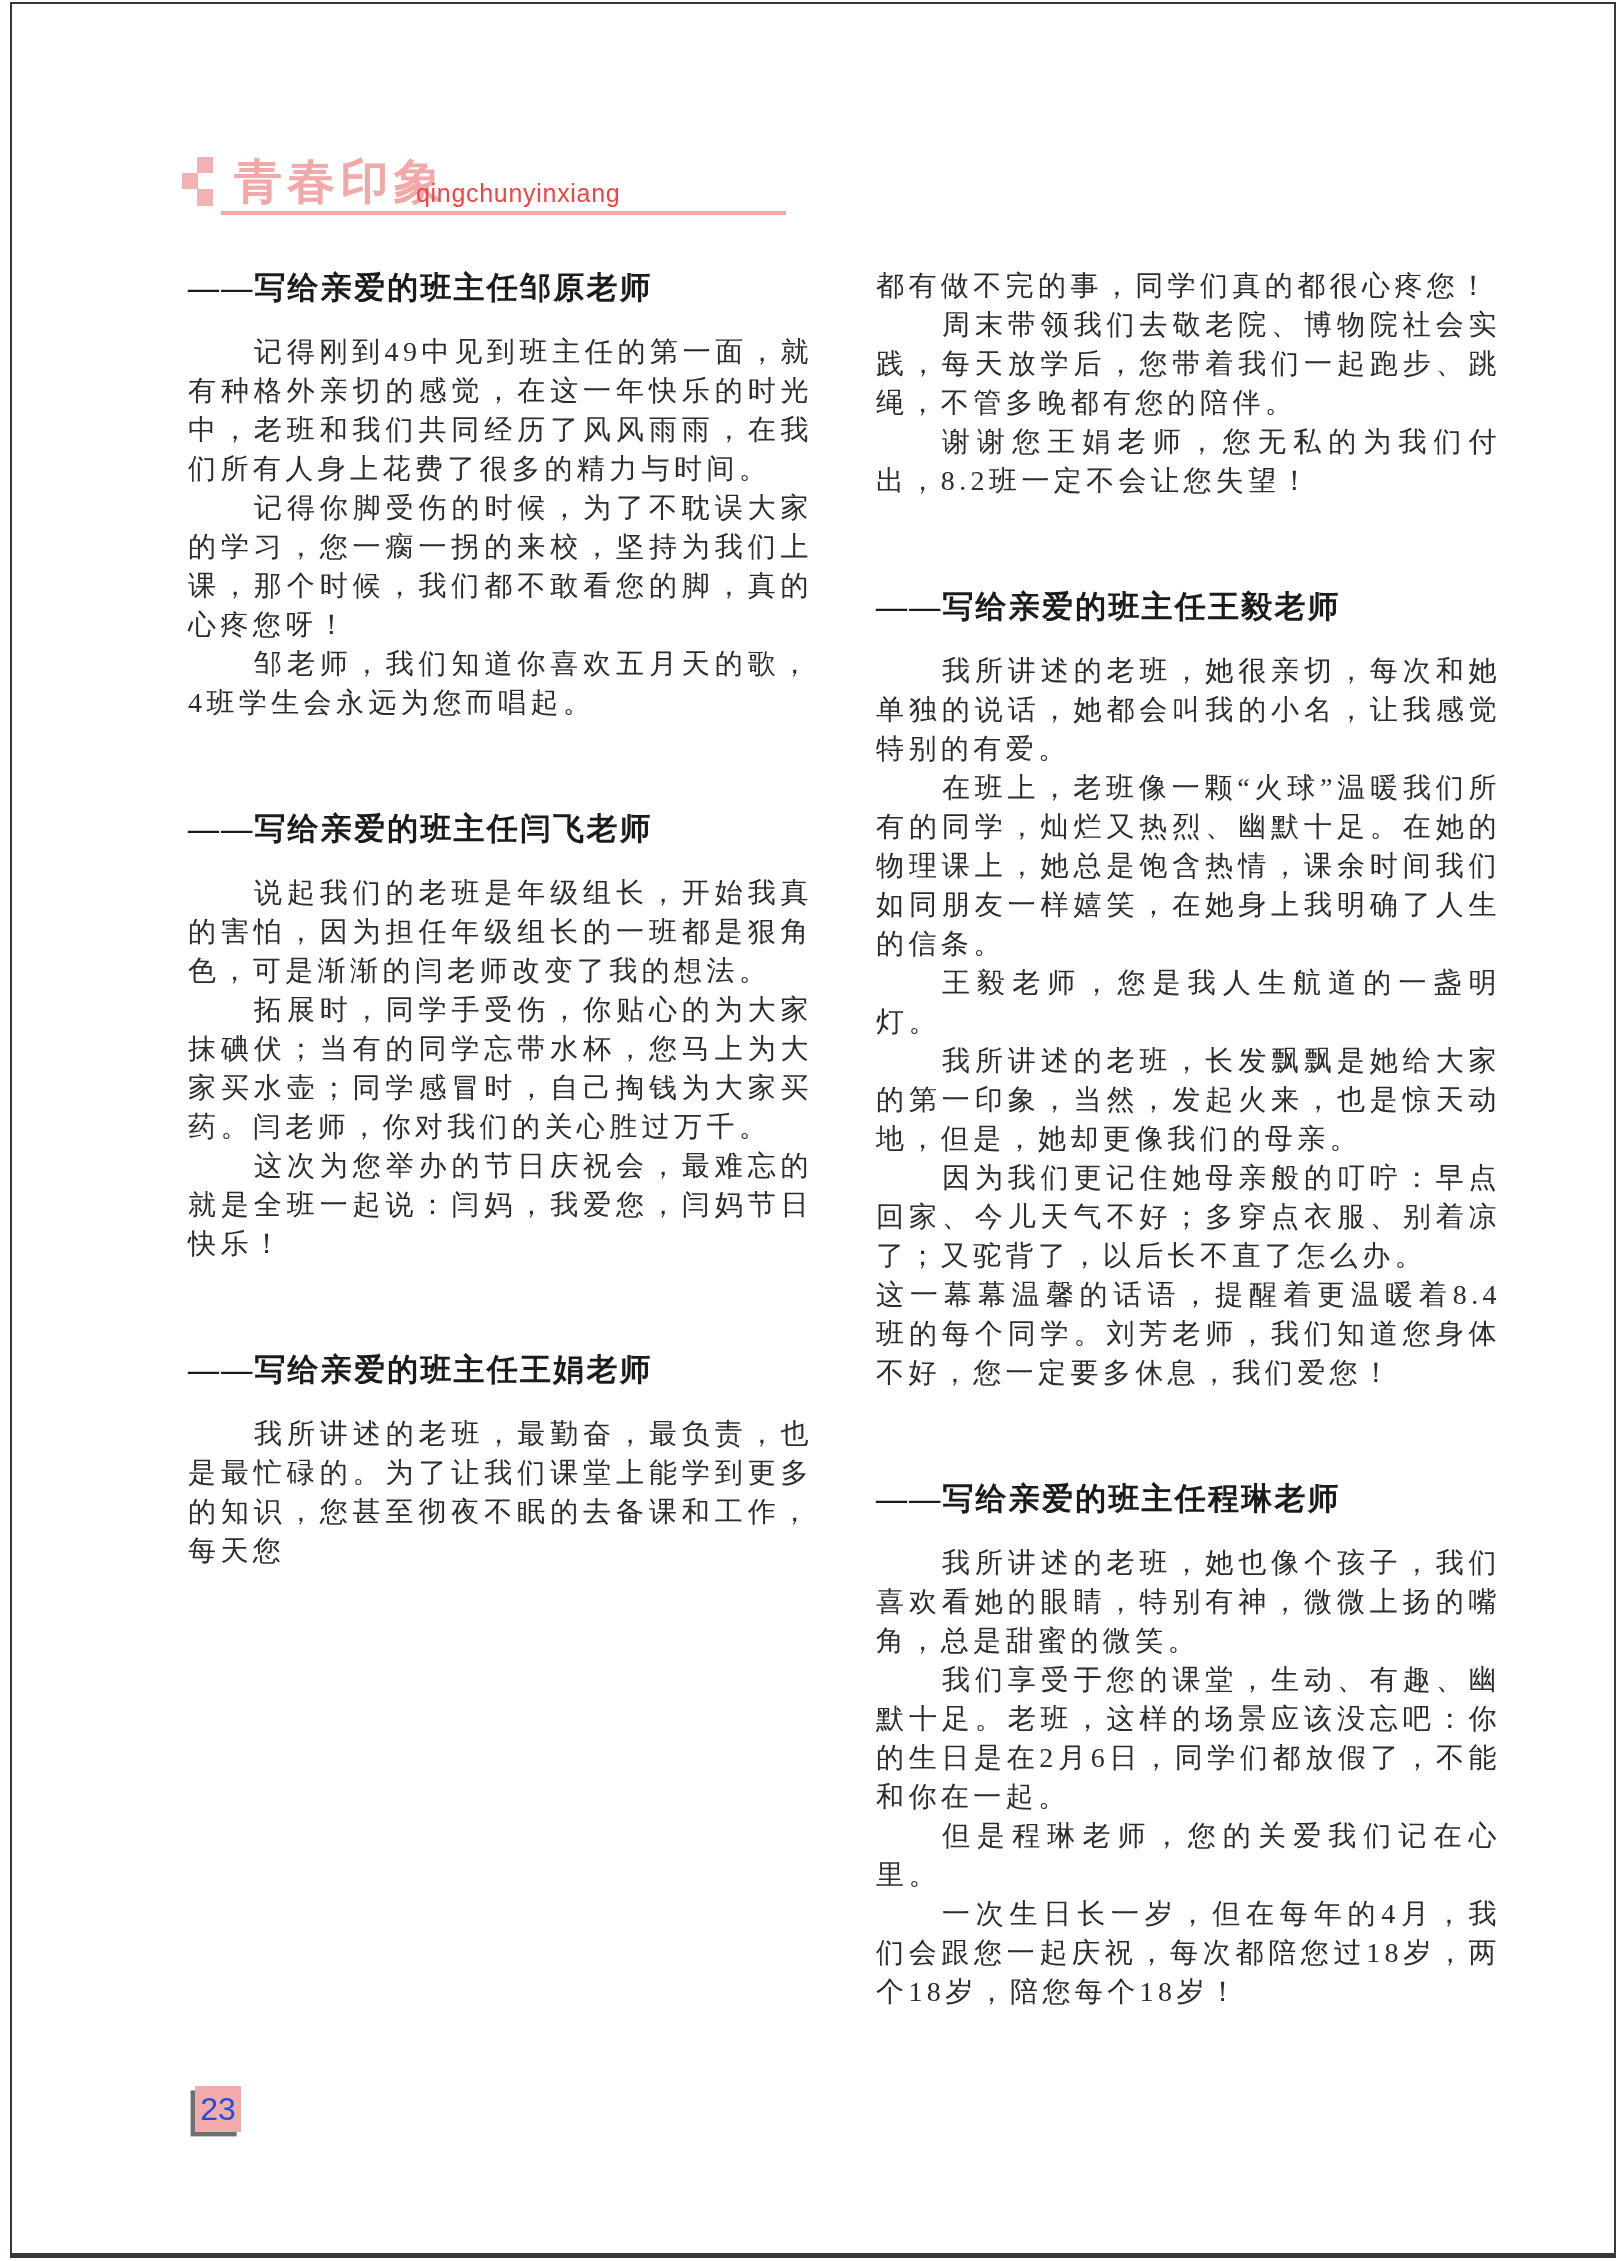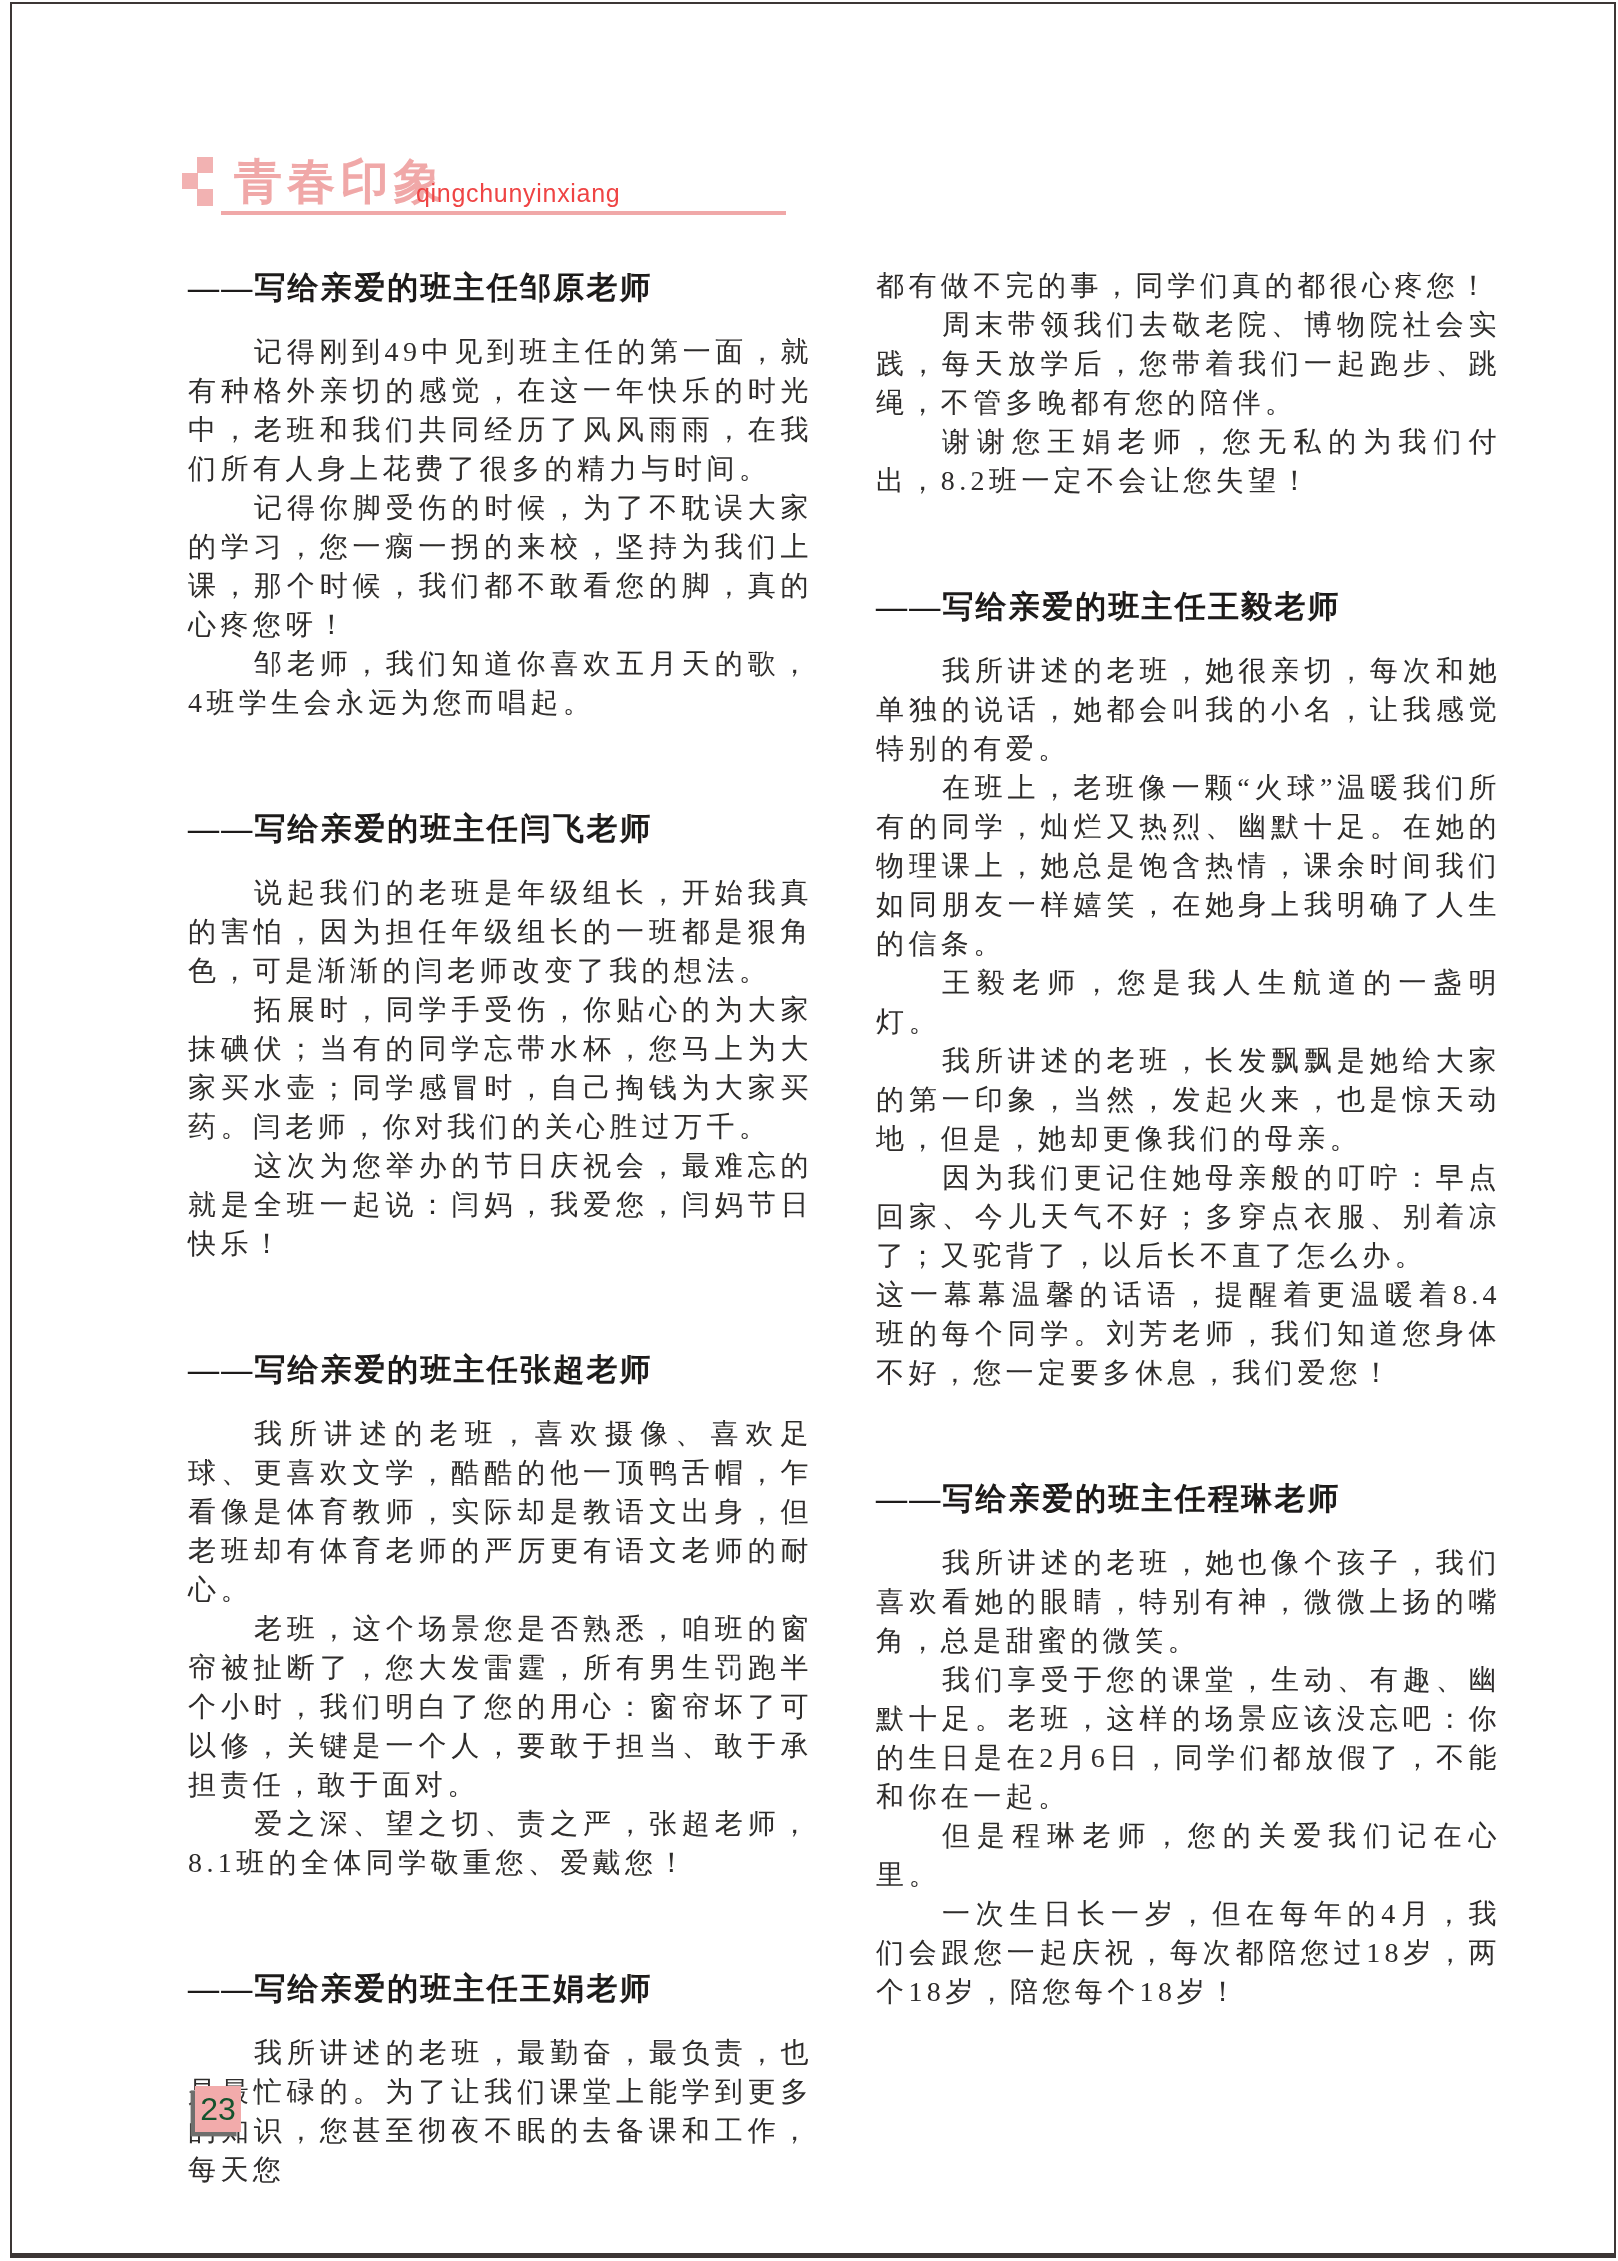--- a/index.html
+++ b/index.html
@@ -64,21 +64,21 @@
   .body-par.no-indent { text-indent: 0; }
   .col-right .continuation .body-par:first-child { margin-top: 16px; }
   
   .page-badge {
     position: absolute; left: 195px; top: 2086px;
     width: 46px; height: 46px;
     background: #f2abab;
     box-shadow: -4.4px 4.4px 0 0 #6f6f6d;
     display: flex; align-items: center; justify-content: center;
     font-family: "Liberation Sans", "DejaVu Sans", sans-serif;
-    font-size: 32px; color: #14532d;
+    font-size: 32px; color: #1d4ed8;
   }
 </style>
 </head>
 <body>
 
 <div class="frame"></div>
 
 <div>
   <div class="logo-sq sq-top"></div>
   <div class="logo-sq sq-left"></div>
@@ -93,26 +93,20 @@
     <div class="section-title">——写给亲爱的班主任邹原老师</div>
     <p class="body-par">记得刚到49中见到班主任的第一面，就有种格外亲切的感觉，在这一年快乐的时光中，老班和我们共同经历了风风雨雨，在我们所有人身上花费了很多的精力与时间。</p>
     <p class="body-par">记得你脚受伤的时候，为了不耽误大家的学习，您一瘸一拐的来校，坚持为我们上课，那个时候，我们都不敢看您的脚，真的心疼您呀！</p>
     <p class="body-par">邹老师，我们知道你喜欢五月天的歌，4班学生会永远为您而唱起。</p>
   </div>
   <div class="section">
     <div class="section-title">——写给亲爱的班主任闫飞老师</div>
     <p class="body-par">说起我们的老班是年级组长，开始我真的害怕，因为担任年级组长的一班都是狠角色，可是渐渐的闫老师改变了我的想法。</p>
     <p class="body-par">拓展时，同学手受伤，你贴心的为大家抹碘伏；当有的同学忘带水杯，您马上为大家买水壶；同学感冒时，自己掏钱为大家买药。闫老师，你对我们的关心胜过万千。</p>
     <p class="body-par">这次为您举办的节日庆祝会，最难忘的就是全班一起说：闫妈，我爱您，闫妈节日快乐！</p>
-  </div>
-  <div class="section">
-    <div class="section-title">——写给亲爱的班主任张超老师</div>
-    <p class="body-par">我所讲述的老班，喜欢摄像、喜欢足球、更喜欢文学，酷酷的他一顶鸭舌帽，乍看像是体育教师，实际却是教语文出身，但老班却有体育老师的严厉更有语文老师的耐心。</p>
-    <p class="body-par">老班，这个场景您是否熟悉，咱班的窗帘被扯断了，您大发雷霆，所有男生罚跑半个小时，我们明白了您的用心：窗帘坏了可以修，关键是一个人，要敢于担当、敢于承担责任，敢于面对。</p>
-    <p class="body-par">爱之深、望之切、责之严，张超老师，8.1班的全体同学敬重您、爱戴您！</p>
   </div>
   <div class="section">
     <div class="section-title">——写给亲爱的班主任王娟老师</div>
     <p class="body-par">我所讲述的老班，最勤奋，最负责，也是最忙碌的。为了让我们课堂上能学到更多的知识，您甚至彻夜不眠的去备课和工作，每天您</p>
   </div>
 </div>
 
 <div class="col col-right">
   <div class="continuation">
     <p class="body-par no-indent">都有做不完的事，同学们真的都很心疼您！</p>

